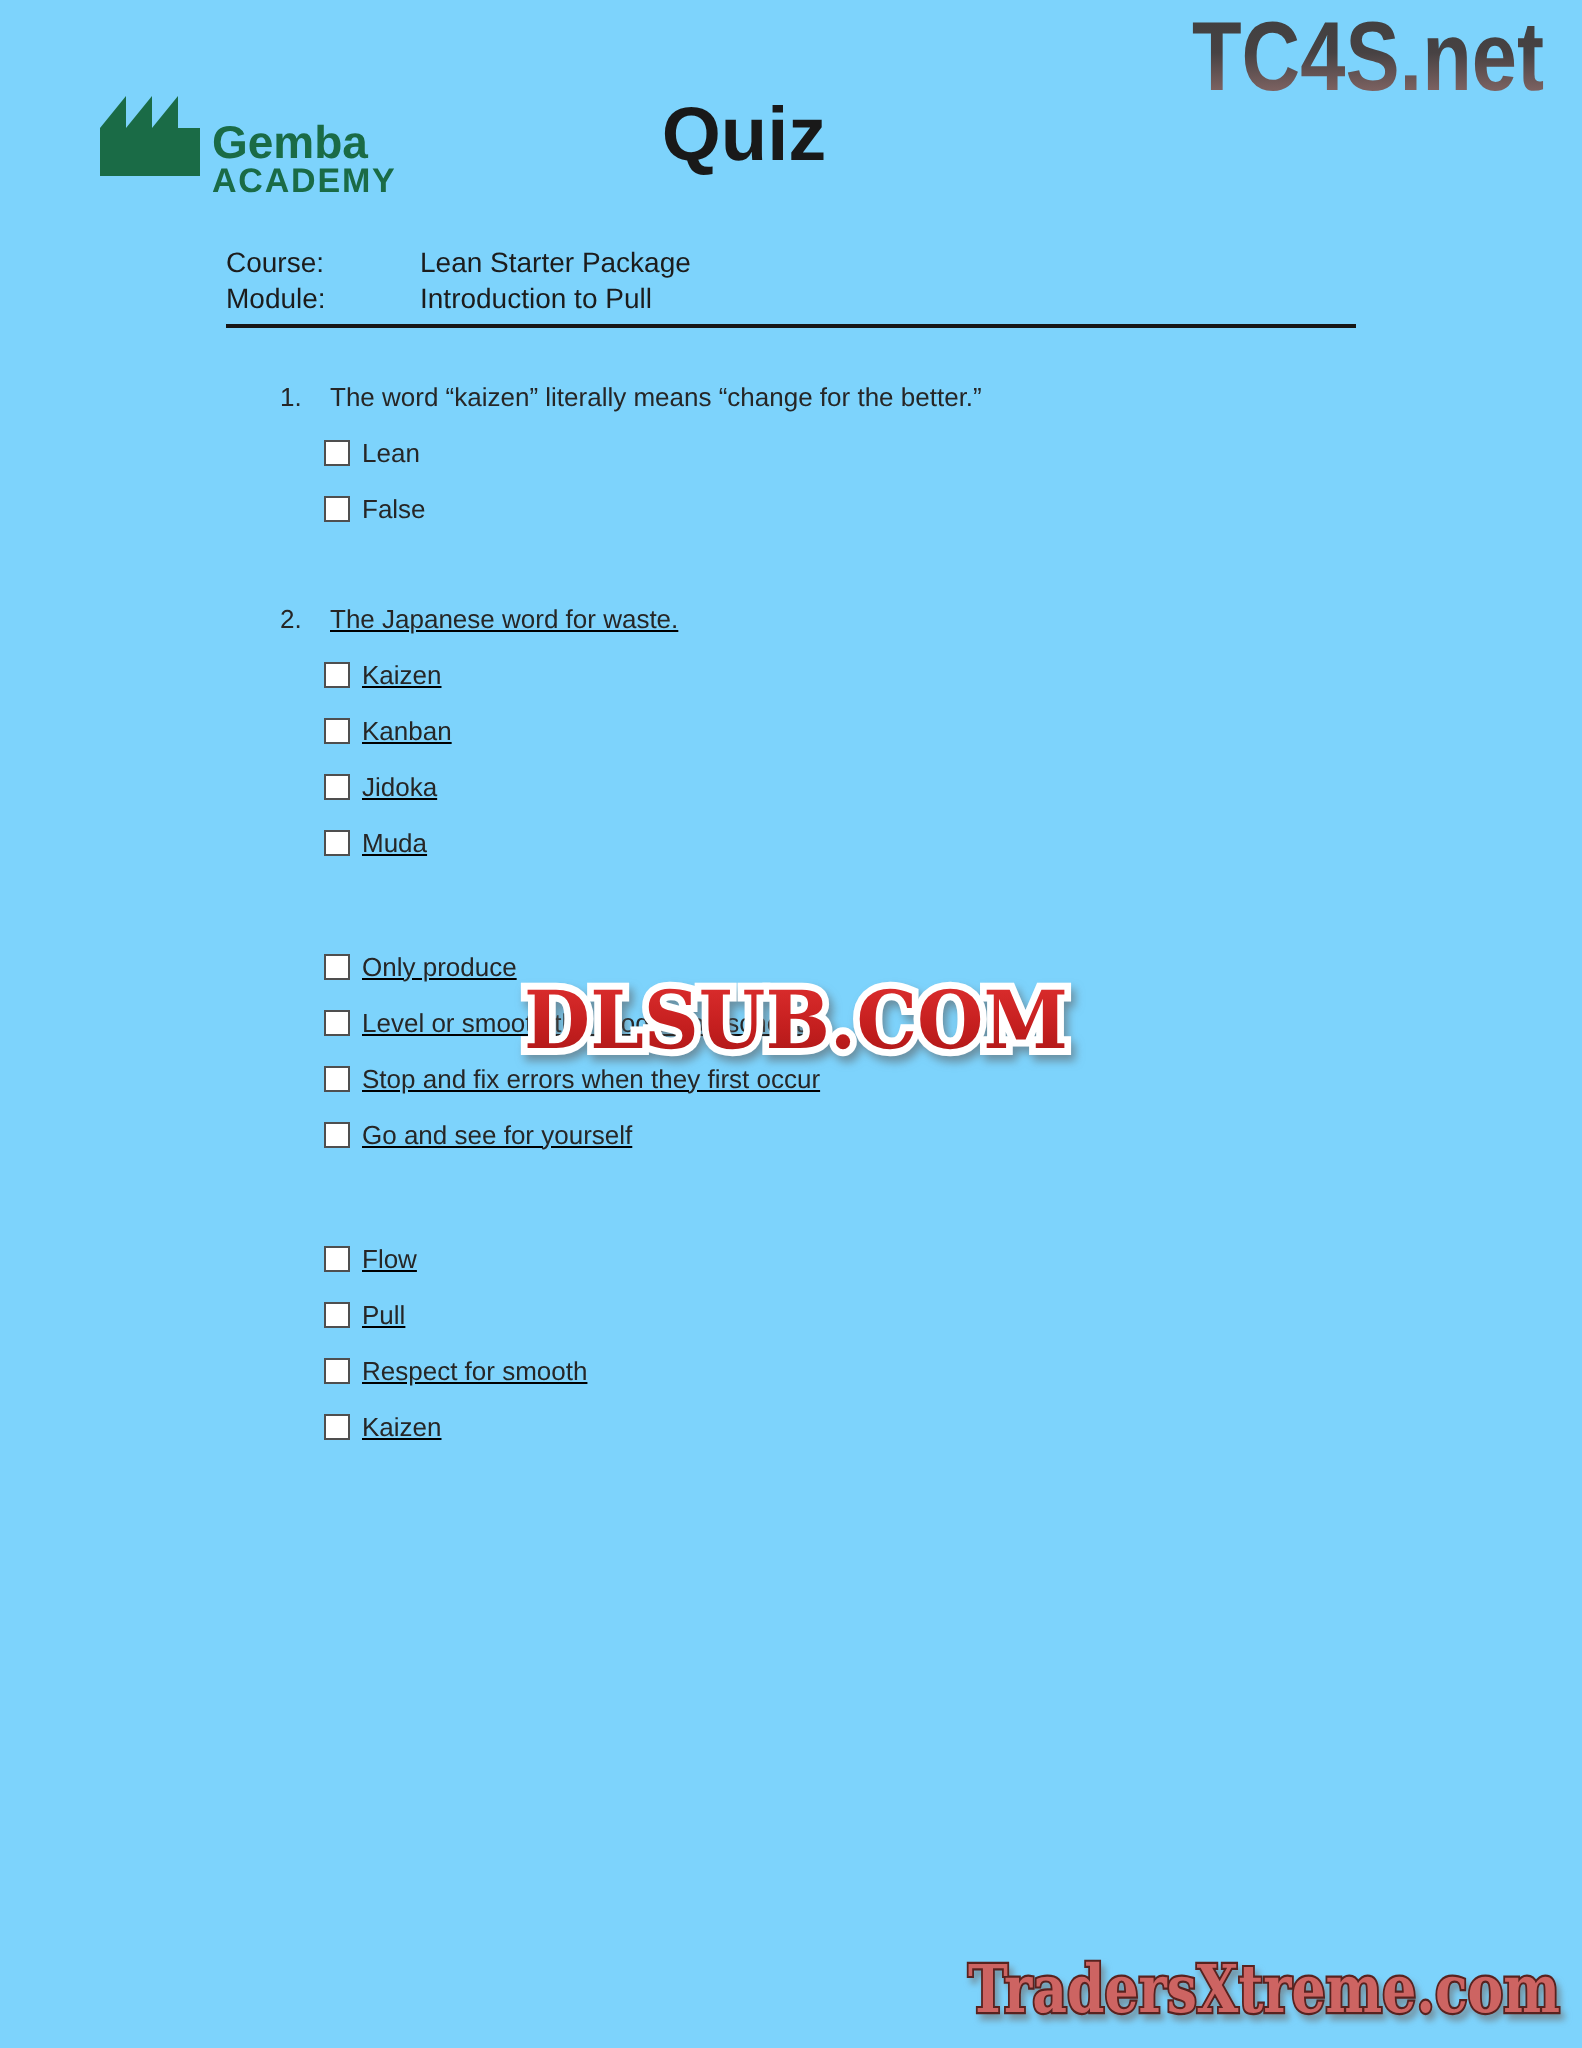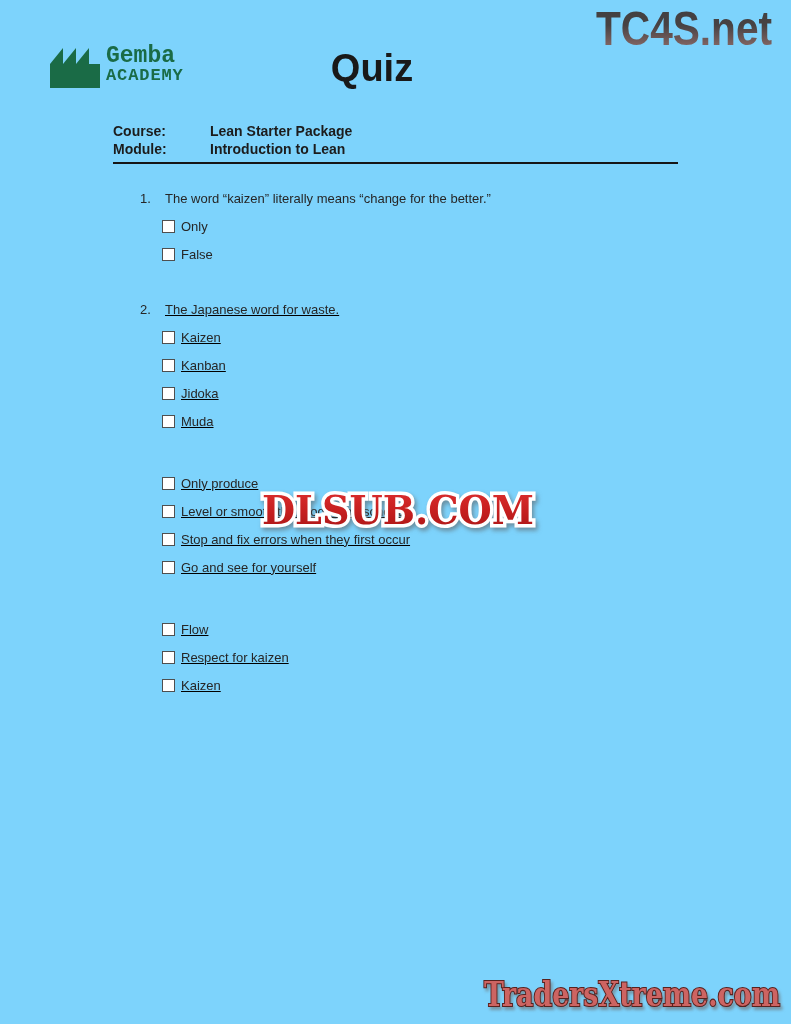--- a/index.html
+++ b/index.html
@@ -10,33 +10,33 @@
     height: 1024px;
     background: #7dd3fc;
     overflow: hidden;
   }
 
   
   .tc4s { position: absolute; top: 1px; right: 12px; }
 
   
   .logo { position: absolute; left: 50px; top: 44px; display: flex; align-items: flex-start; }
-  .logo-text { margin-left: 6px; margin-top: 1px; font-family: Liberation Mono, monospace; }
+  .logo-text { margin-left: 6px; margin-top: 16px; }
   .logo-name { font-size: 23px; font-weight: bold; color: #1a6b46; line-height: 23px; }
   .logo-sub  { font-size: 17px; font-weight: bold; color: #1a6b46; letter-spacing: 0.9px; line-height: 15px; }
 
   
   .title {
     position: absolute; top: 47px; left: 0; width: 744px;
     text-align: center; font-size: 38px; font-weight: bold; color: #191919;
   }
 
   
   .meta { position: absolute; left: 113px; top: 122px; width: 565px; font-size: 14px; color: #1c1c1c; }
-  .meta-row { display: flex; line-height: 18px; font-weight: bold; }
+  .meta-row { display: flex; line-height: 18px; }
   .meta-label { width: 97px; }
   .rule { height: 2px; background: #161616; margin-top: 4px; }
 
   
   .questions { position: absolute; left: 140px; top: 191px; width: 545px; }
   .question + .question { margin-top: 34px; text-decoration: underline; }
   .q-line { font-size: 13px; color: #262626; line-height: 15px; }
   .q-num { display: inline-block; width: 25px; }
   .options { margin-top: 6px; padding-left: 22px; }
   .option { height: 28px; display: flex; align-items: center; cursor: pointer; }
@@ -80,34 +80,34 @@
 
   <div class="title">Quiz</div>
 
   <div class="meta">
     <div class="meta-row">
       <span class="meta-label">Course:</span>
       <span class="meta-value">Lean Starter Package</span>
     </div>
     <div class="meta-row">
       <span class="meta-label">Module:</span>
-      <span class="meta-value">Introduction to Lean</span>
+      <span class="meta-value">Introduction to Pull</span>
     </div>
     <div class="rule"></div>
   </div>
 
   <div class="questions">
   <div class="question">
     <div class="q-line">
       <span class="q-num">1.</span><span class="q-text">The word “kaizen” literally means “change for the better.”</span>
     </div>
     <div class="options">
   <div class="option">
     <span class="checkbox"></span>
-    <span class="option-label">Only</span>
+    <span class="option-label">Lean</span>
   </div>
 
   <div class="option">
     <span class="checkbox"></span>
     <span class="option-label">False</span>
   </div>
 </div>
   </div>
 
   <div class="question">
@@ -161,24 +161,28 @@
 </div>
   </div>
 
   <div class="question">
     <div class="options">
   <div class="option">
     <span class="checkbox"></span>
     <span class="option-label">Flow</span>
   </div>
 
-
-  <div class="option">
-    <span class="checkbox"></span>
-    <span class="option-label">Respect for kaizen</span>
+  <div class="option">
+    <span class="checkbox"></span>
+    <span class="option-label">Pull</span>
+  </div>
+
+  <div class="option">
+    <span class="checkbox"></span>
+    <span class="option-label">Respect for smooth</span>
   </div>
 
   <div class="option">
     <span class="checkbox"></span>
     <span class="option-label">Kaizen</span>
   </div>
 </div>
   </div>
 
 </div>

